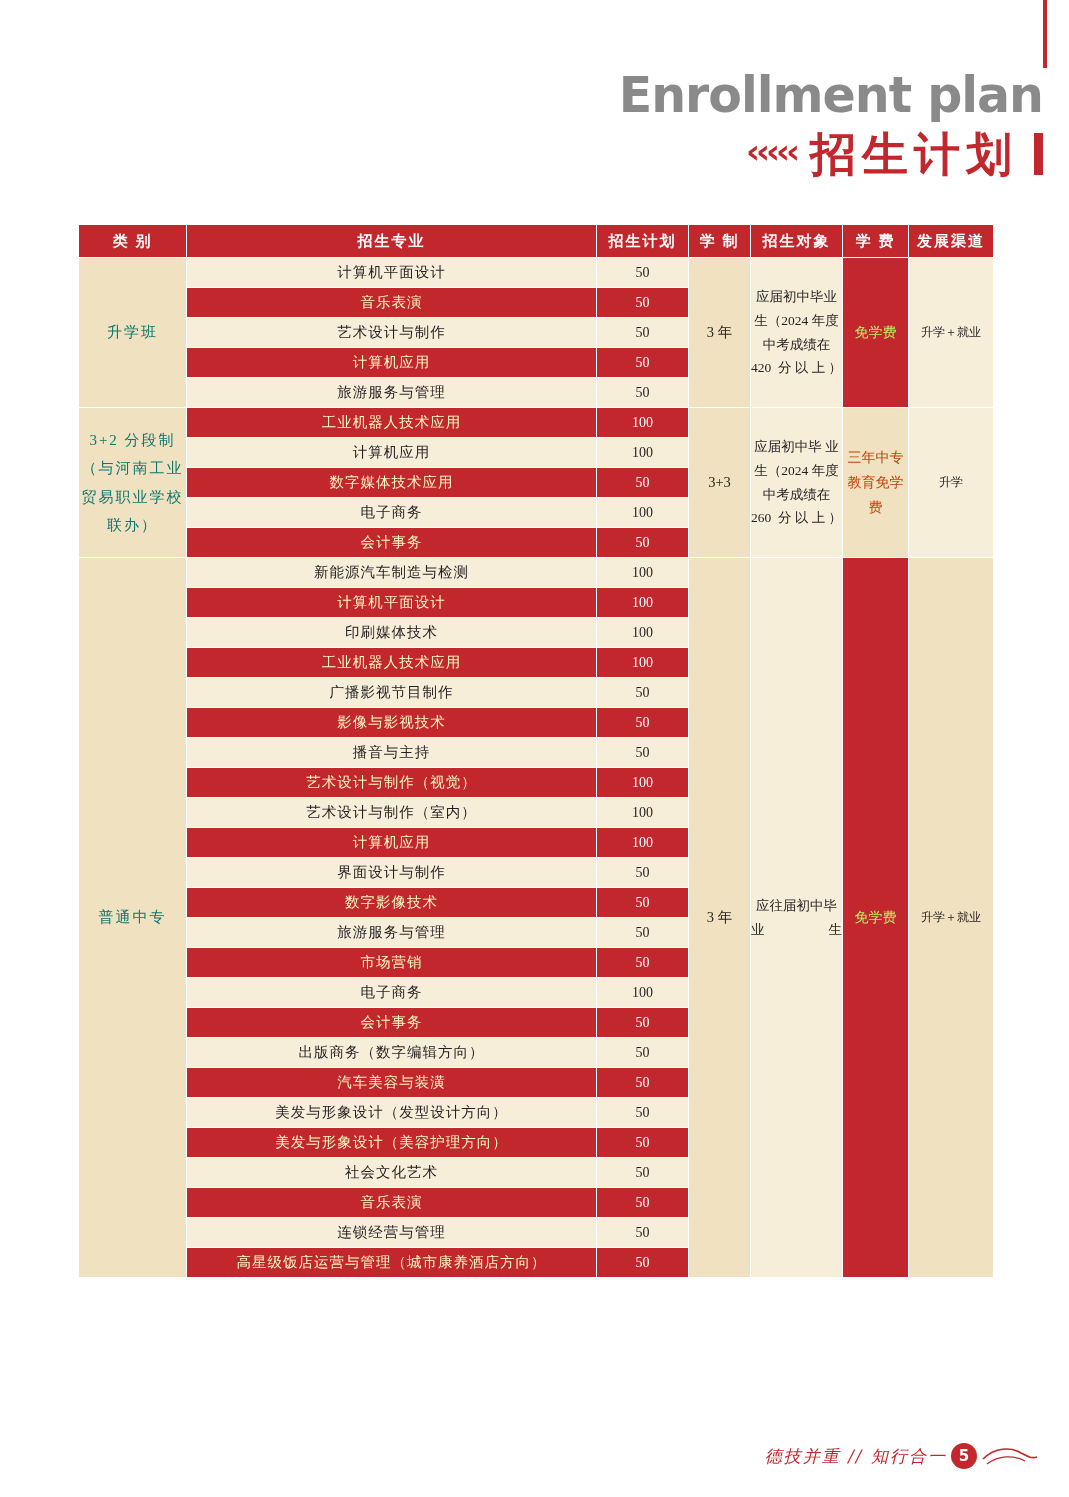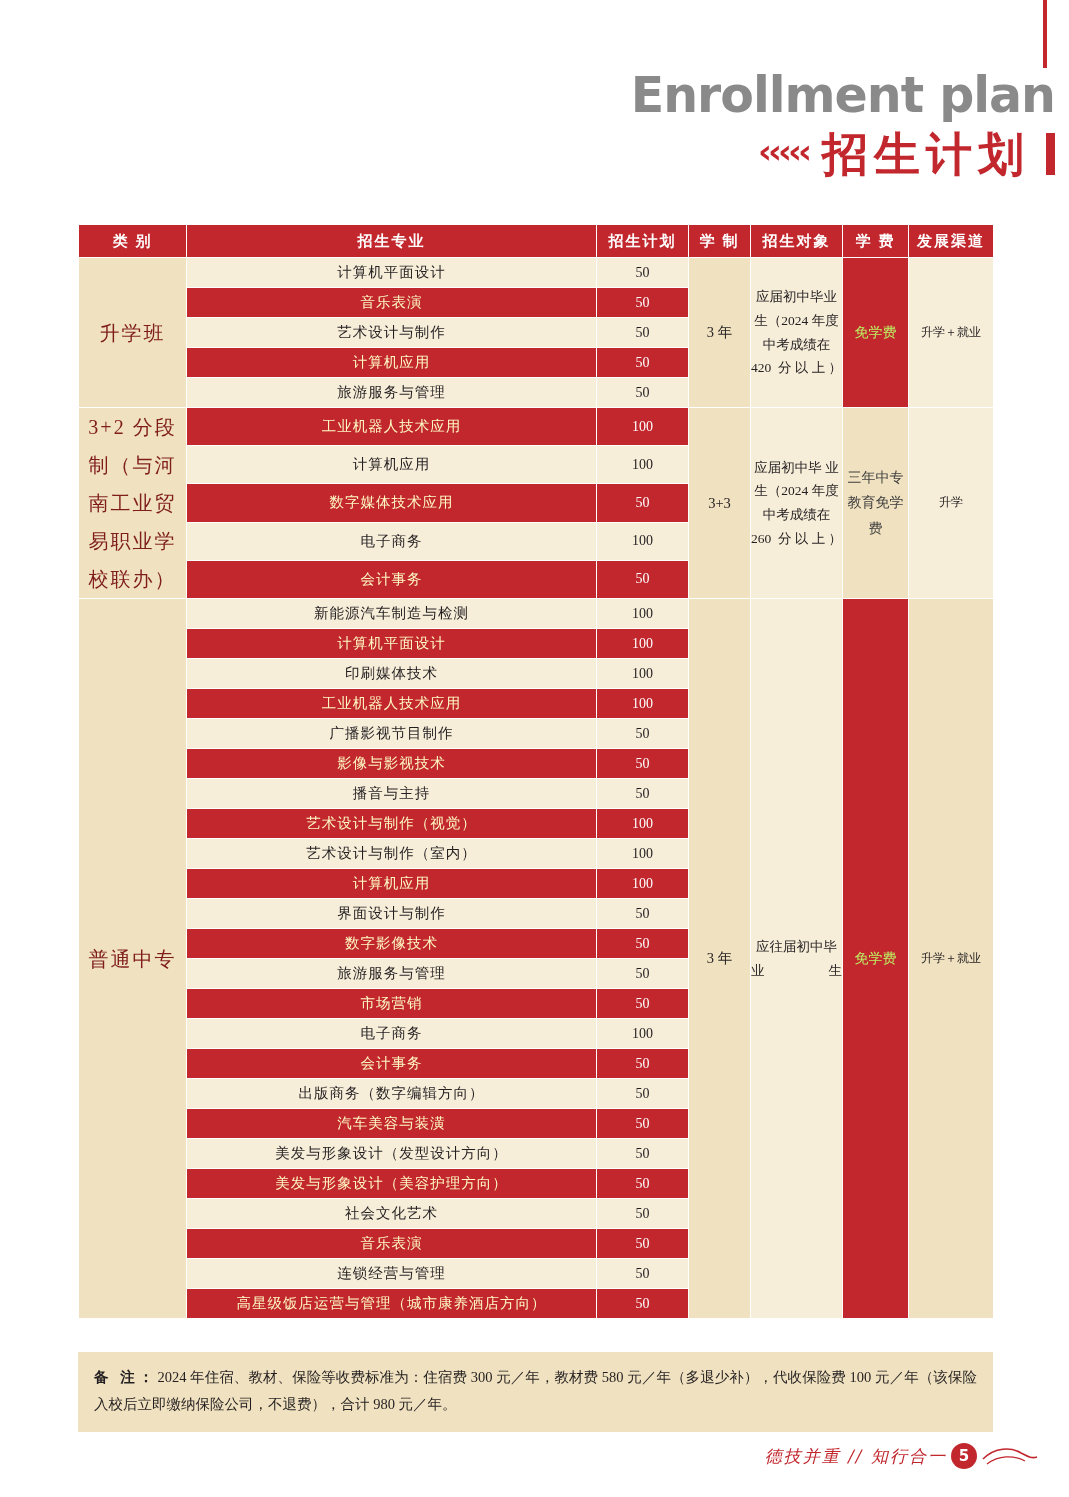--- a/index.html
+++ b/index.html
@@ -13,21 +13,21 @@
   }
   .page{position:relative;width:1069px;height:1497px;}
 
   
   .edge-rule{
     position:absolute;right:22px;top:0;width:4px;height:68px;background:#c1272d;
   }
 
   
   .header{
-    position:absolute;right:14px;top:70px;width:700px;text-align:right;
+    position:absolute;right:26px;top:70px;width:700px;text-align:right;
   }
   .header .en{
     font-family:"DejaVu Sans","Liberation Sans",sans-serif;
     font-weight:bold;
     font-size:49px;
     letter-spacing:-1px;
     color:#8a8a8a;
     line-height:1.05;
     margin:0;
   }
@@ -61,37 +61,37 @@
     padding:0;
     text-align:center;
     vertical-align:middle;
   }
   thead th{
     background:#c1272d;color:#ffffff;font-weight:bold;
     height:32px;font-size:15px;letter-spacing:2px;margin-top:24px;
   }
   
   .cat{
-    background:#f0e2c0;color:#7f1d1d;font-size:20px;line-height:1.9;letter-spacing:2px;
+    background:#f0e2c0;color:#0f766e;font-size:15px;line-height:1.9;letter-spacing:2px;
     width:108px;
   }
   .maj{
     height:29px;font-size:14.5px;letter-spacing:1px;
   }
   .maj.light{background:#f7eeda;color:#231f20;}
   .maj.dark{background:#c1272d;color:#fef9c3;}
   .num{
     height:29px;font-size:14px;width:92px;
   }
   .num.light{background:#f7eeda;color:#231f20;}
   .num.dark{background:#c1272d;color:#ffffff;}
   .sys{background:#f0e2c0;width:60px;font-size:14.5px;}
   .obj{background:#f7eeda;width:92px;font-size:13.5px;line-height:1.75;padding:4px 8px;text-align:justify;text-align-last:justify;}
   .fee{background:#c1272d;color:#bef264;width:64px;font-size:14px;line-height:1.8;}
-  .fee.light{background:#f0e2c0;color:#404040;}
+  .fee.light{background:#f0e2c0;color:#c2410c;}
   .dev{background:#f7eeda;width:70px;font-size:12px;line-height:1.8;}
   .dev.alt{background:#f0e2c0;}
 
   
   .notes{
     position:absolute;left:78px;top:1352px;width:915px;
     background:#f0e2c0;
     padding:12px 16px 14px 16px;
     box-sizing:border-box;
     font-size:14.5px;line-height:1.85;
@@ -302,23 +302,20 @@
             <td class="num light">50</td>
           </tr>
           <tr>
             <td class="maj dark">高星级饭店运营与管理（城市康养酒店方向）</td>
             <td class="num dark">50</td>
           </tr>
         </tbody>
     </table>
   </div>
 
-  <div class="notes">
-    <b>备 注：</b><span>2024 年住宿、教材、保险等收费标准为：住宿费 300 元／年，教材费 580 元／年（多退少补），代收保险费 100 元／年（该保险入校后立即缴纳保险公司，不退费），合计 980 元／年。</span>
-  </div>
 
   <div class="footer">
     <span class="slogan">德技并重 ∕∕ 知行合一</span>
     <span class="pagenum">5</span>
     <span class="swoosh">
       <svg width="58" height="22" viewBox="0 0 58 22">
           <path d="M2 14 C14 2, 30 2, 40 8 C46 11, 50 14, 56 12" stroke="#c1272d" stroke-width="1.6" fill="none"></path>
           <path d="M6 19 C18 10, 32 10, 44 16" stroke="#c1272d" stroke-width="1.2" fill="none"></path>
         </svg>
     </span>

